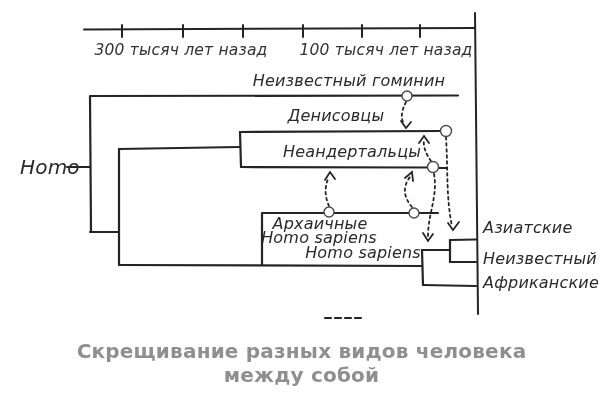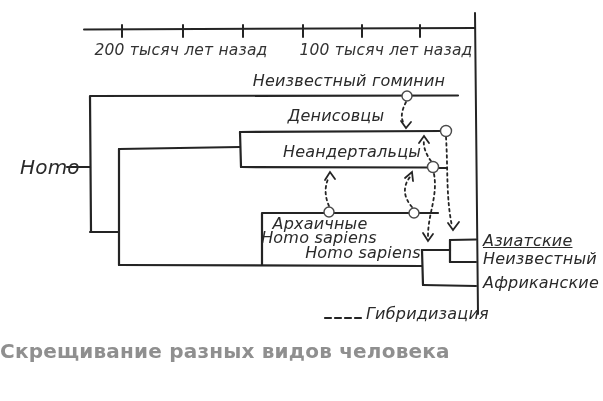--- a/index.html
+++ b/index.html
@@ -9,21 +9,21 @@
   }
   .stage svg { position:absolute; left:0; top:0; }
   .lbl {
     position:absolute; font-style:italic; font-size:16px; color:#2a2a2a;
     white-space:nowrap; line-height:1.05; letter-spacing:0.2px;
   }
   .lbl.centered { transform:translateX(-50%); }
   .lbl.axis { font-size:15.5px; color:#333; }
   .lbl.root { font-size:20px; }
   .caption {
-    position:absolute; left:0; right:0; text-align:left;
+    position:absolute; left:0; right:0; text-align:center;
     font-weight:bold; font-size:20px; color:#8f8f8f; font-style:normal;
     letter-spacing:0.2px;
   }
 </style>
 </head>
 <body>
 
 <div class="stage">
 
   <svg width="603" height="401" viewBox="0 0 603 401">
@@ -80,34 +80,34 @@
       <circle cx="407" cy="96" r="5"></circle>
       <circle cx="446" cy="131" r="5.5"></circle>
       <circle cx="433" cy="167" r="5.5"></circle>
       <circle cx="329" cy="212" r="5"></circle>
       <circle cx="414" cy="213" r="5"></circle>
     </g>
 
     <path d="M325,318 L362,318" stroke="#242424" stroke-width="2.2" stroke-dasharray="6 4" stroke-linecap="round" fill="none"></path>
   </svg>
 
-  <div class="lbl axis centered" style="left:181px; top:42px;">200 тысяч лет назад</div>
+  <div class="lbl axis centered" style="left:181px; top:42px;">300 тысяч лет назад</div>
   <div class="lbl axis centered" style="left:386px; top:42px;">100 тысяч лет назад</div>
 
   <div class="lbl root" style="left:20px; top:157px;">Homo</div>
 
   <div class="lbl centered" style="left:349px; top:73px;">Неизвестный гоминин</div>
   <div class="lbl centered" style="left:336px; top:108px;">Денисовцы</div>
   <div class="lbl centered" style="left:352px; top:144px;text-align:right;">Неандертальцы</div>
 
   <div class="lbl centered" style="left:320px; top:216px;">Архаичные</div>
   <div class="lbl centered" style="left:319px; top:230px;">Homo sapiens</div>
   <div class="lbl centered" style="left:363px; top:245px;">Homo sapiens</div>
 
-  <div class="lbl" style="left:483px; top:233px;text-decoration:underline;">Азиатские</div>
+  <div class="lbl" style="left:483px; top:220px;">Азиатские</div>
   <div class="lbl" style="left:483px; top:251px;">Неизвестный</div>
   <div class="lbl" style="left:483px; top:275px;text-align:center;">Африканские</div>
 
-  <div class="lbl" style="left:366px; top:306px;">Гибридизация</div>
 
   <div class="caption" style="top:339px;">Скрещивание разных видов человека</div>
+  <div class="caption" style="top:363px;">между собой</div>
 
 </div>
 
 </body></html>

